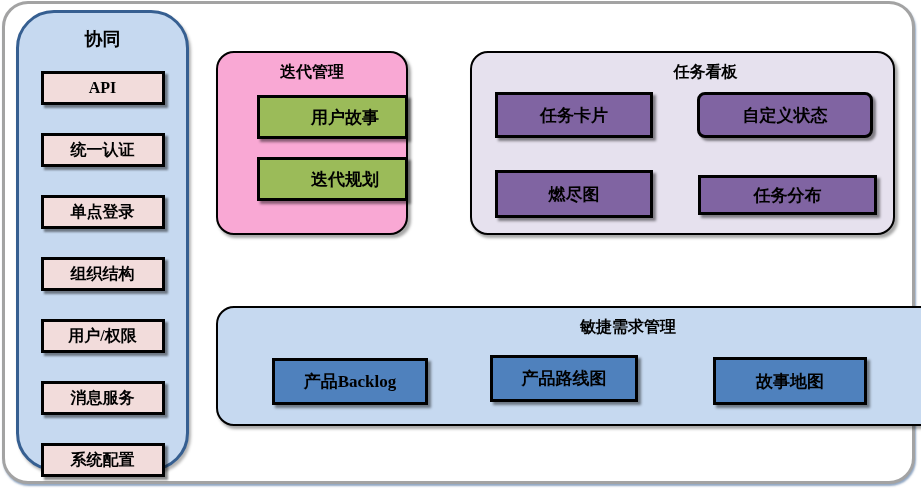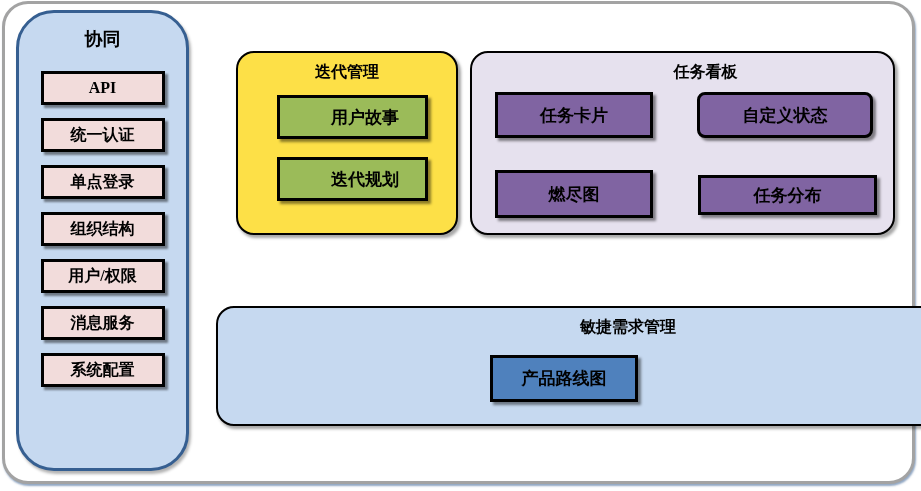--- a/index.html
+++ b/index.html
@@ -36,21 +36,21 @@
     margin-top: 14px;
     font-size: 18px;
     font-weight: bold;
   }
   .sidebar-items {
     position: absolute;
     left: 0; right: 0; top: 58px;
     display: flex;
     flex-direction: column;
     align-items: center;
-    gap: 13px;
+    gap: 28px;
   }
   .pill {
     width: 124px; height: 34px;
     box-sizing: border-box;
     background: #f2dcdb;
     border: 3px solid #000;
     box-shadow: 2.5px 2.5px 2px rgba(0,0,0,0.45);
     display: flex; align-items: center; justify-content: center;
     font-family: "Liberation Serif", serif;
     font-weight: bold;
@@ -64,21 +64,21 @@
     border-radius: 18px;
     box-shadow: 2.5px 3px 3px rgba(0,0,0,0.35);
     box-sizing: border-box;
   }
   .sec-title {
     text-align: center;
     margin-top: 9px;
     font-size: 16px;
     font-weight: bold;
   }
-  .sec-iteration { left: 211px; top: 47px; width: 222px; height: 184px; background: #fde047; margin-left: 20px; }
+  .sec-iteration { left: 211px; top: 47px; width: 192px; height: 184px; background: #f9a8d4; }
   .sec-taskboard { left: 465px; top: 47px; width: 425px; height: 184px; background: #e6e1ee; padding-left: 46px; }
   .sec-agile     { left: 211px; top: 302px; width: 824px; height: 120px; background: #c6d9f0; }
 
   .box {
     position: absolute;
     box-sizing: border-box;
     border: 3px solid #000;
     box-shadow: 3px 3px 2.5px rgba(0,0,0,0.45);
     display: flex; align-items: center; justify-content: center;
     font-family: "Liberation Serif", serif;
@@ -130,16 +130,18 @@
   <div class="section sec-taskboard">
     <div class="sec-title">任务看板</div>
     <div class="box purple-box tb1">任务卡片</div>
     <div class="box purple-box tb2">自定义状态</div>
     <div class="box purple-box tb3">燃尽图</div>
     <div class="box purple-box tb4">任务分布</div>
   </div>
 
   <div class="section sec-agile">
     <div class="sec-title">敏捷需求管理</div>
+    <div class="box blue-box ag1">产品Backlog</div>
     <div class="box blue-box ag2">产品路线图</div>
+    <div class="box blue-box ag3">故事地图</div>
   </div>
 
 </div>
 
 </body></html>

